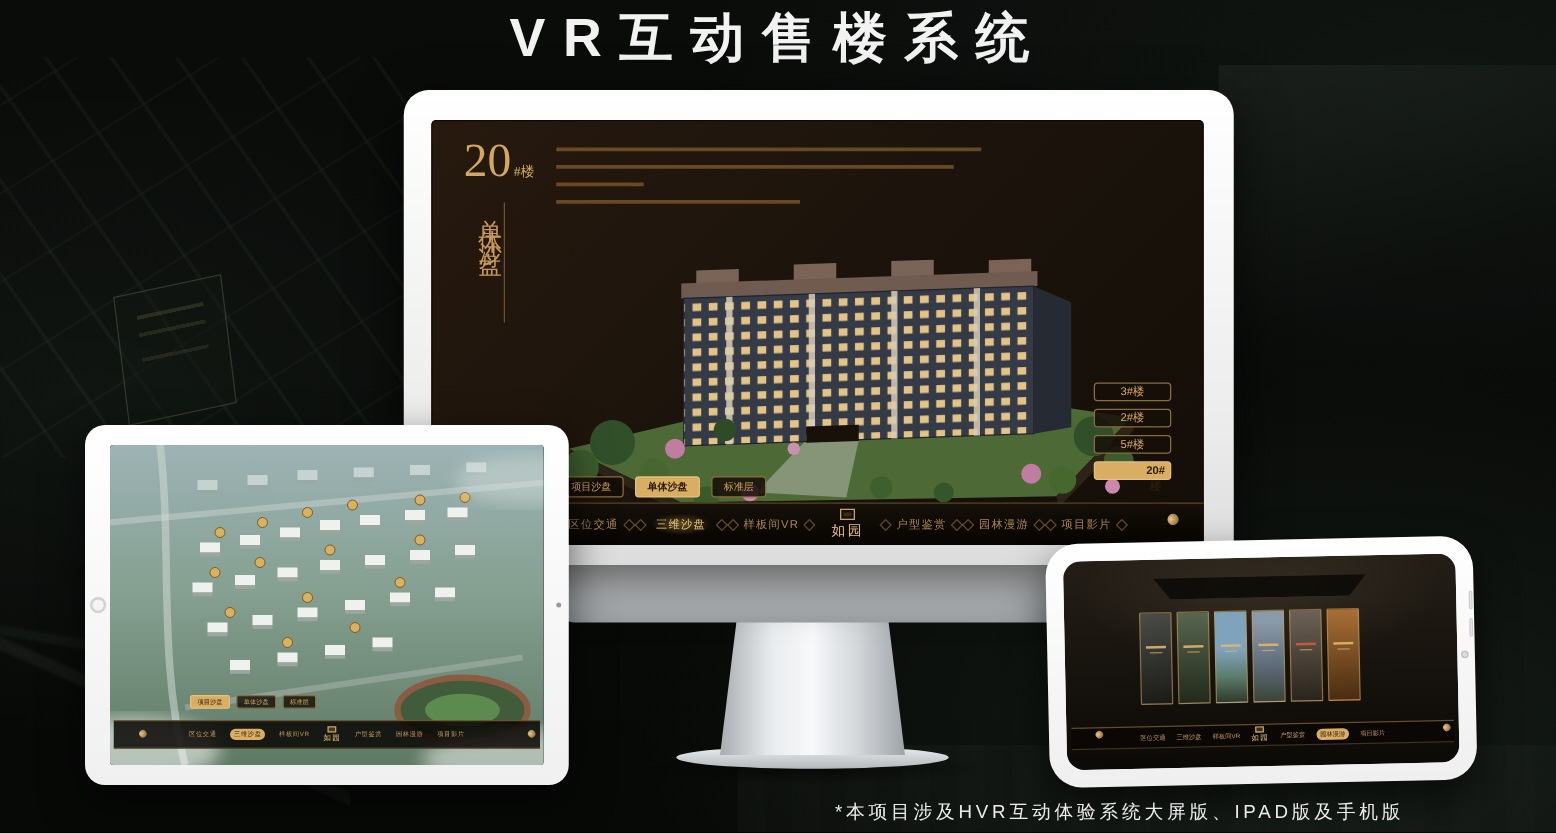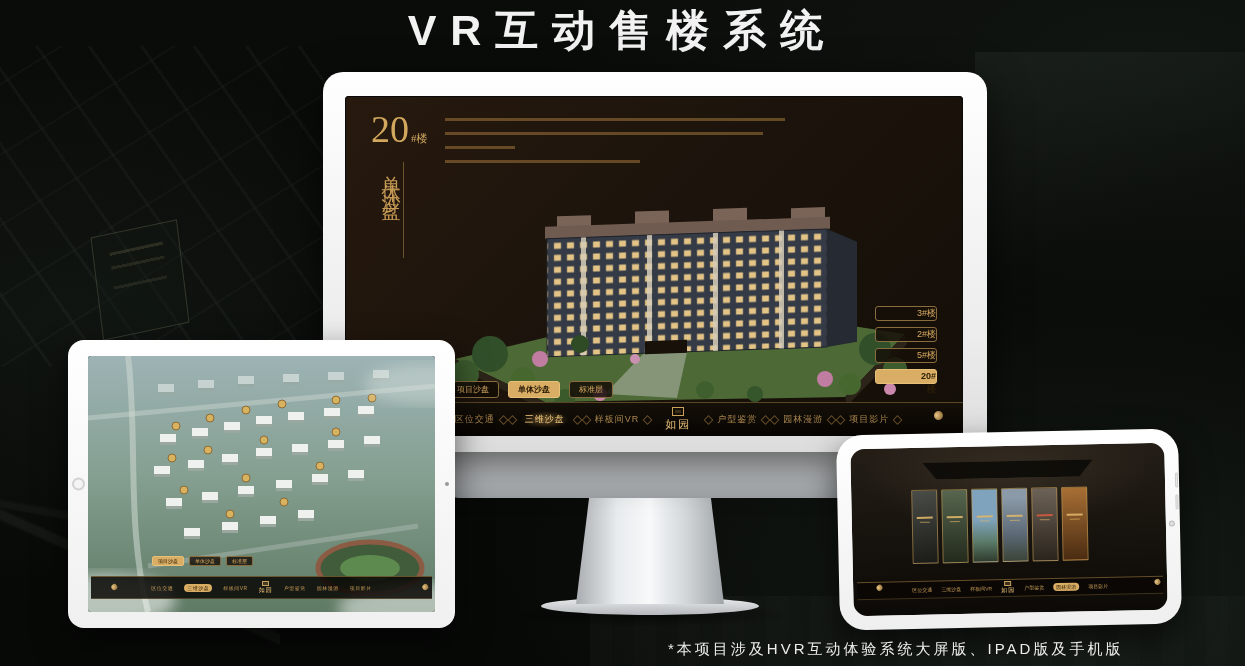--- a/index.html
+++ b/index.html
@@ -65,21 +65,21 @@
   .section-title{ position:absolute; left:33px; top:64px; writing-mode:vertical-rl;
     font-family:"Liberation Serif",serif; font-size:19px; letter-spacing:9px; color:#c69a55; }
   .section-rule{ position:absolute; left:58px; top:66px; width:1px; height:96px; background:rgba(198,154,85,.45); }
   .desc-lines{ position:absolute; left:100px; top:22px; width:345px; }
   .desc-lines i{ display:block; height:3px; margin-bottom:11px; background:rgba(172,126,62,.5); }
   .desc-lines i:nth-child(1){ width:340px; } .desc-lines i:nth-child(2){ width:318px; }
   .desc-lines i:nth-child(3){ width:70px; }  .desc-lines i:nth-child(4){ width:195px; }
   .render{ position:absolute; left:50px; top:58px; }
 
   .floor-btns{ position:absolute; right:26px; top:210px; display:flex; flex-direction:column; gap:6px; }
-  .floor-btn{ width:62px; height:15px; font-size:9px; line-height:13px; text-align:right;
+  .floor-btn{ width:62px; height:15px; font-size:9px; line-height:13px; text-align:center;
     color:#d8ab60; background:rgba(22,15,8,.85); border:1px solid #8a6d3f; border-radius:3px; }
   .floor-btn.sel{ background:#d9ad63; color:#2a1c08; font-weight:bold; border-color:#e6c078;padding-left:37px; }
 
   .view-tabs{ position:absolute; left:102px; top:285px; display:flex; gap:9px; }
   .view-tab{ padding:2px 9px; font-size:8px; color:#d4a75d; background:rgba(20,13,7,.85);
     border:1px solid #8a6d3f; border-radius:3px; }
   .view-tab.sel{ background:#d9ad63; color:#2a1c08; font-weight:bold; border-color:#e6c078; }
 
   .nav-bar{ position:absolute; left:0; right:0; bottom:0; height:34px;
     background:linear-gradient(#151008,#070402); border-top:1px solid rgba(190,150,80,.45);

